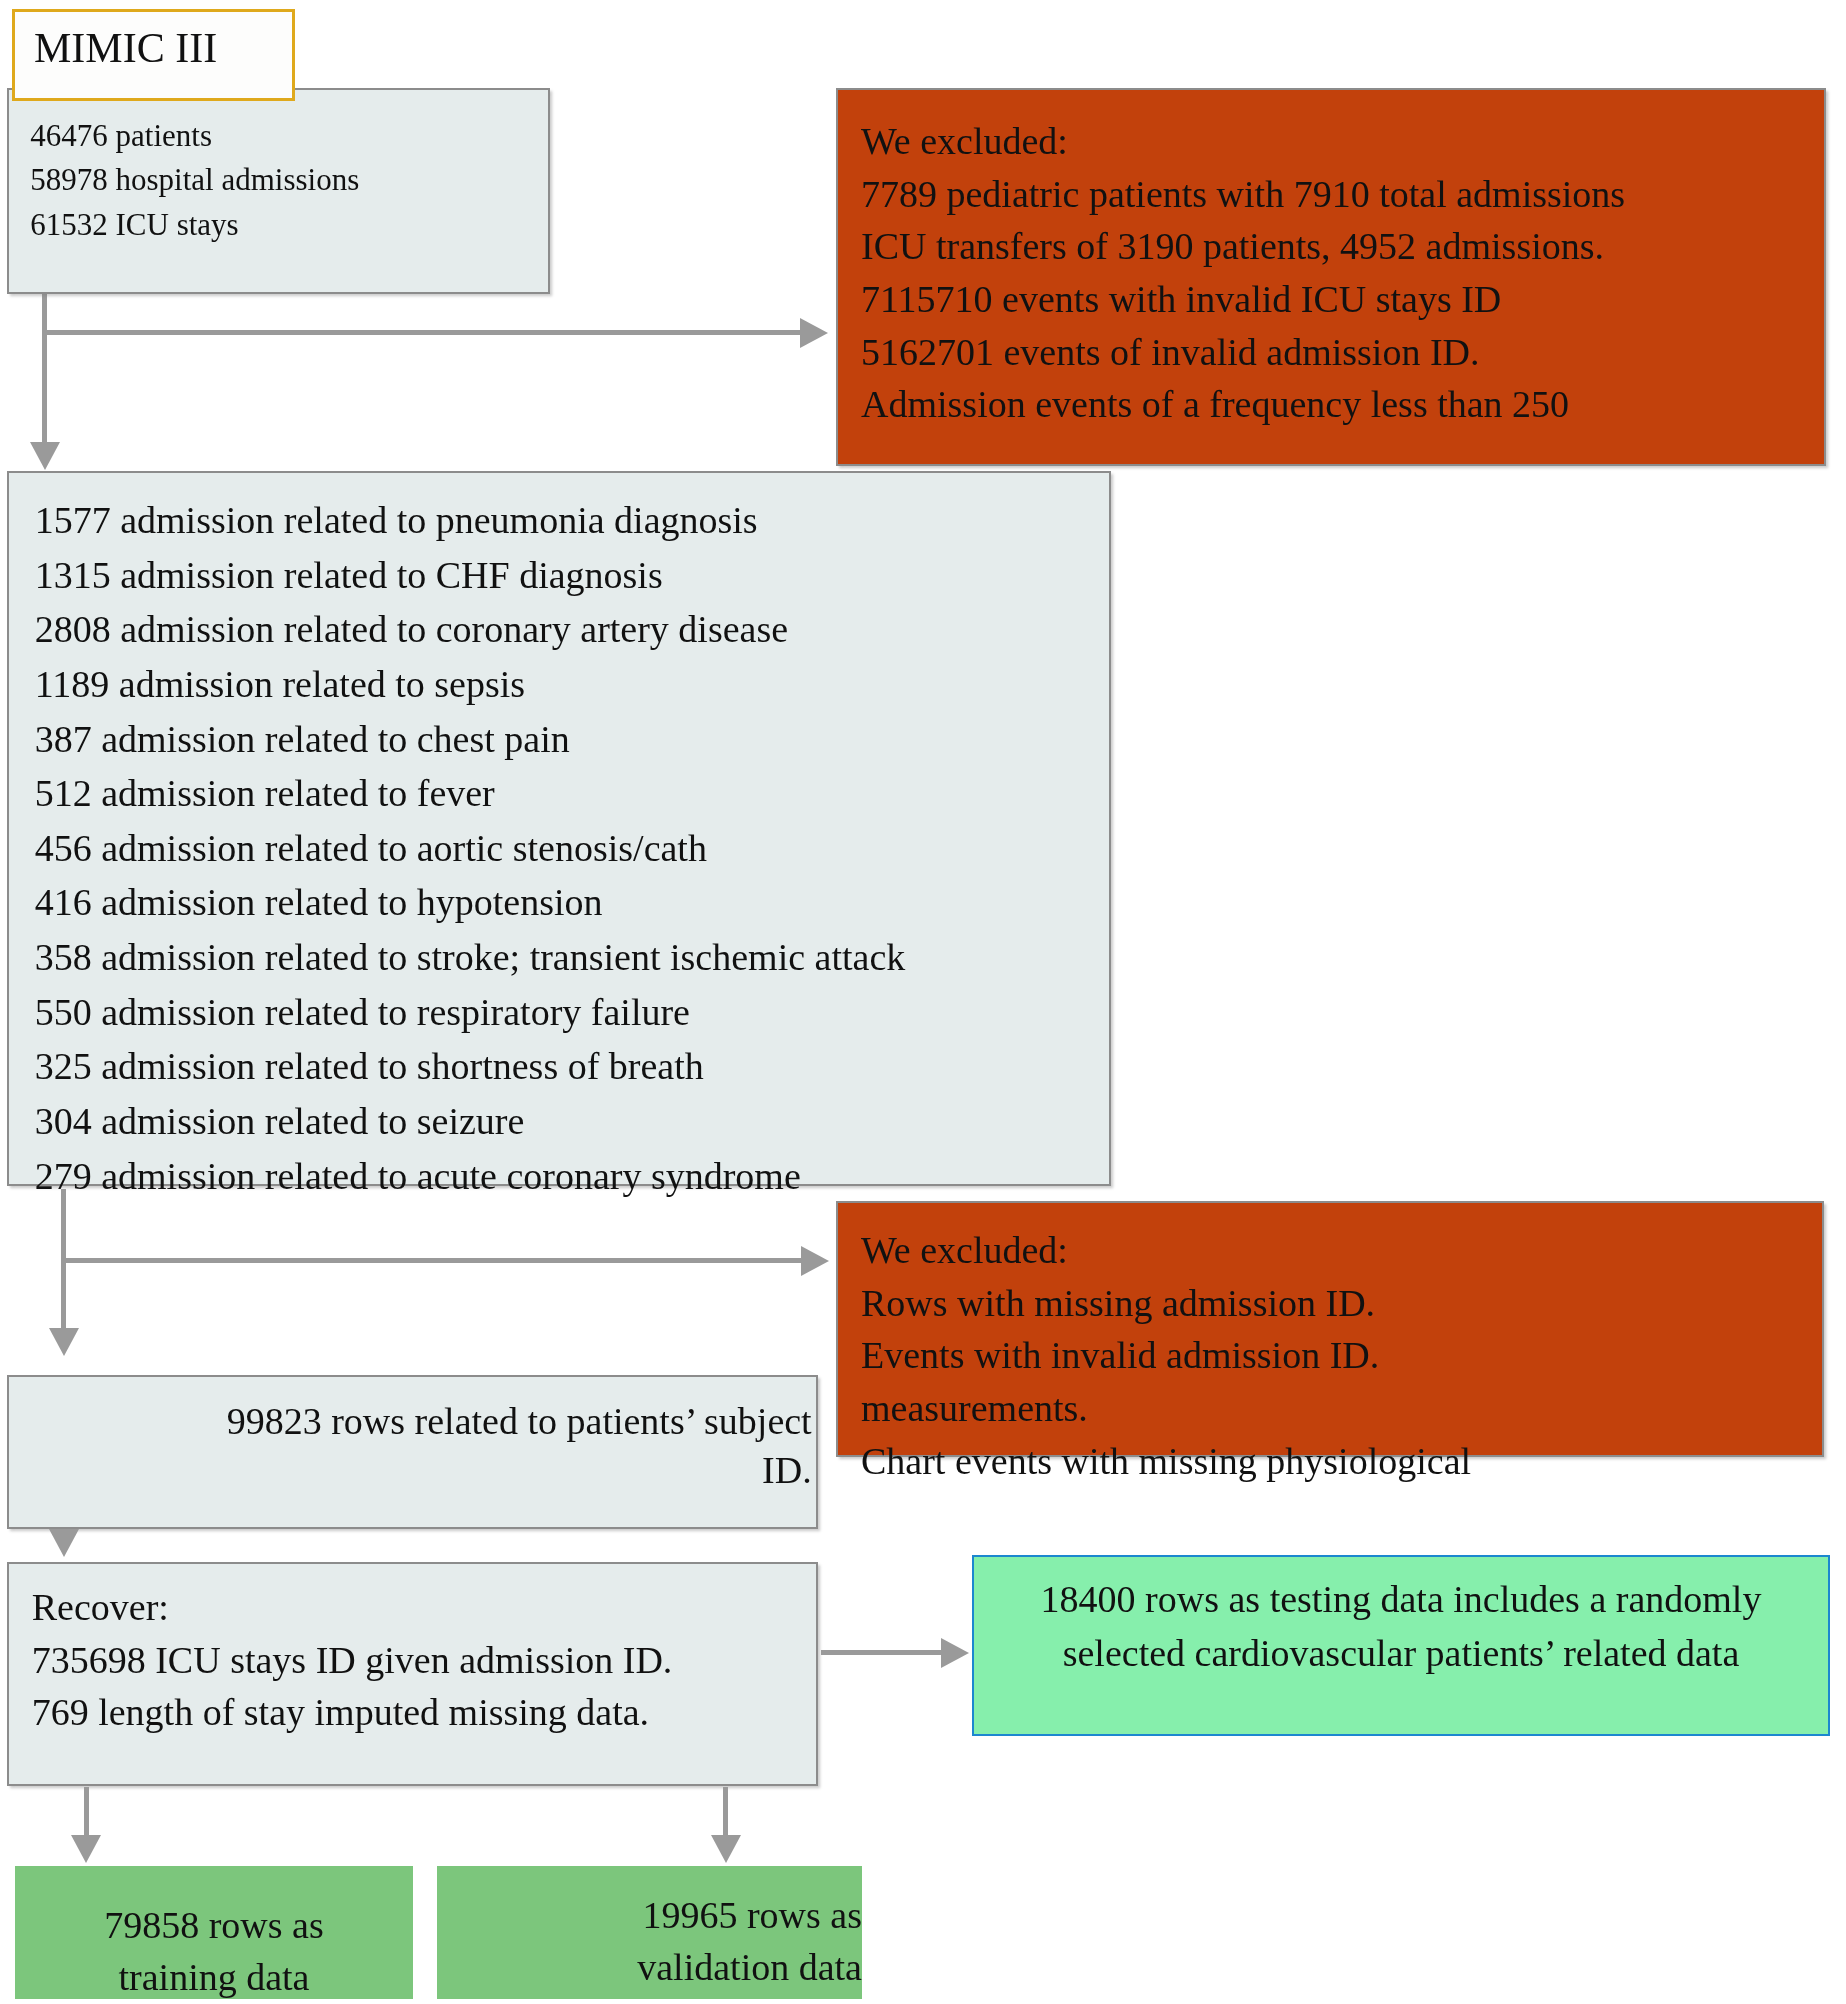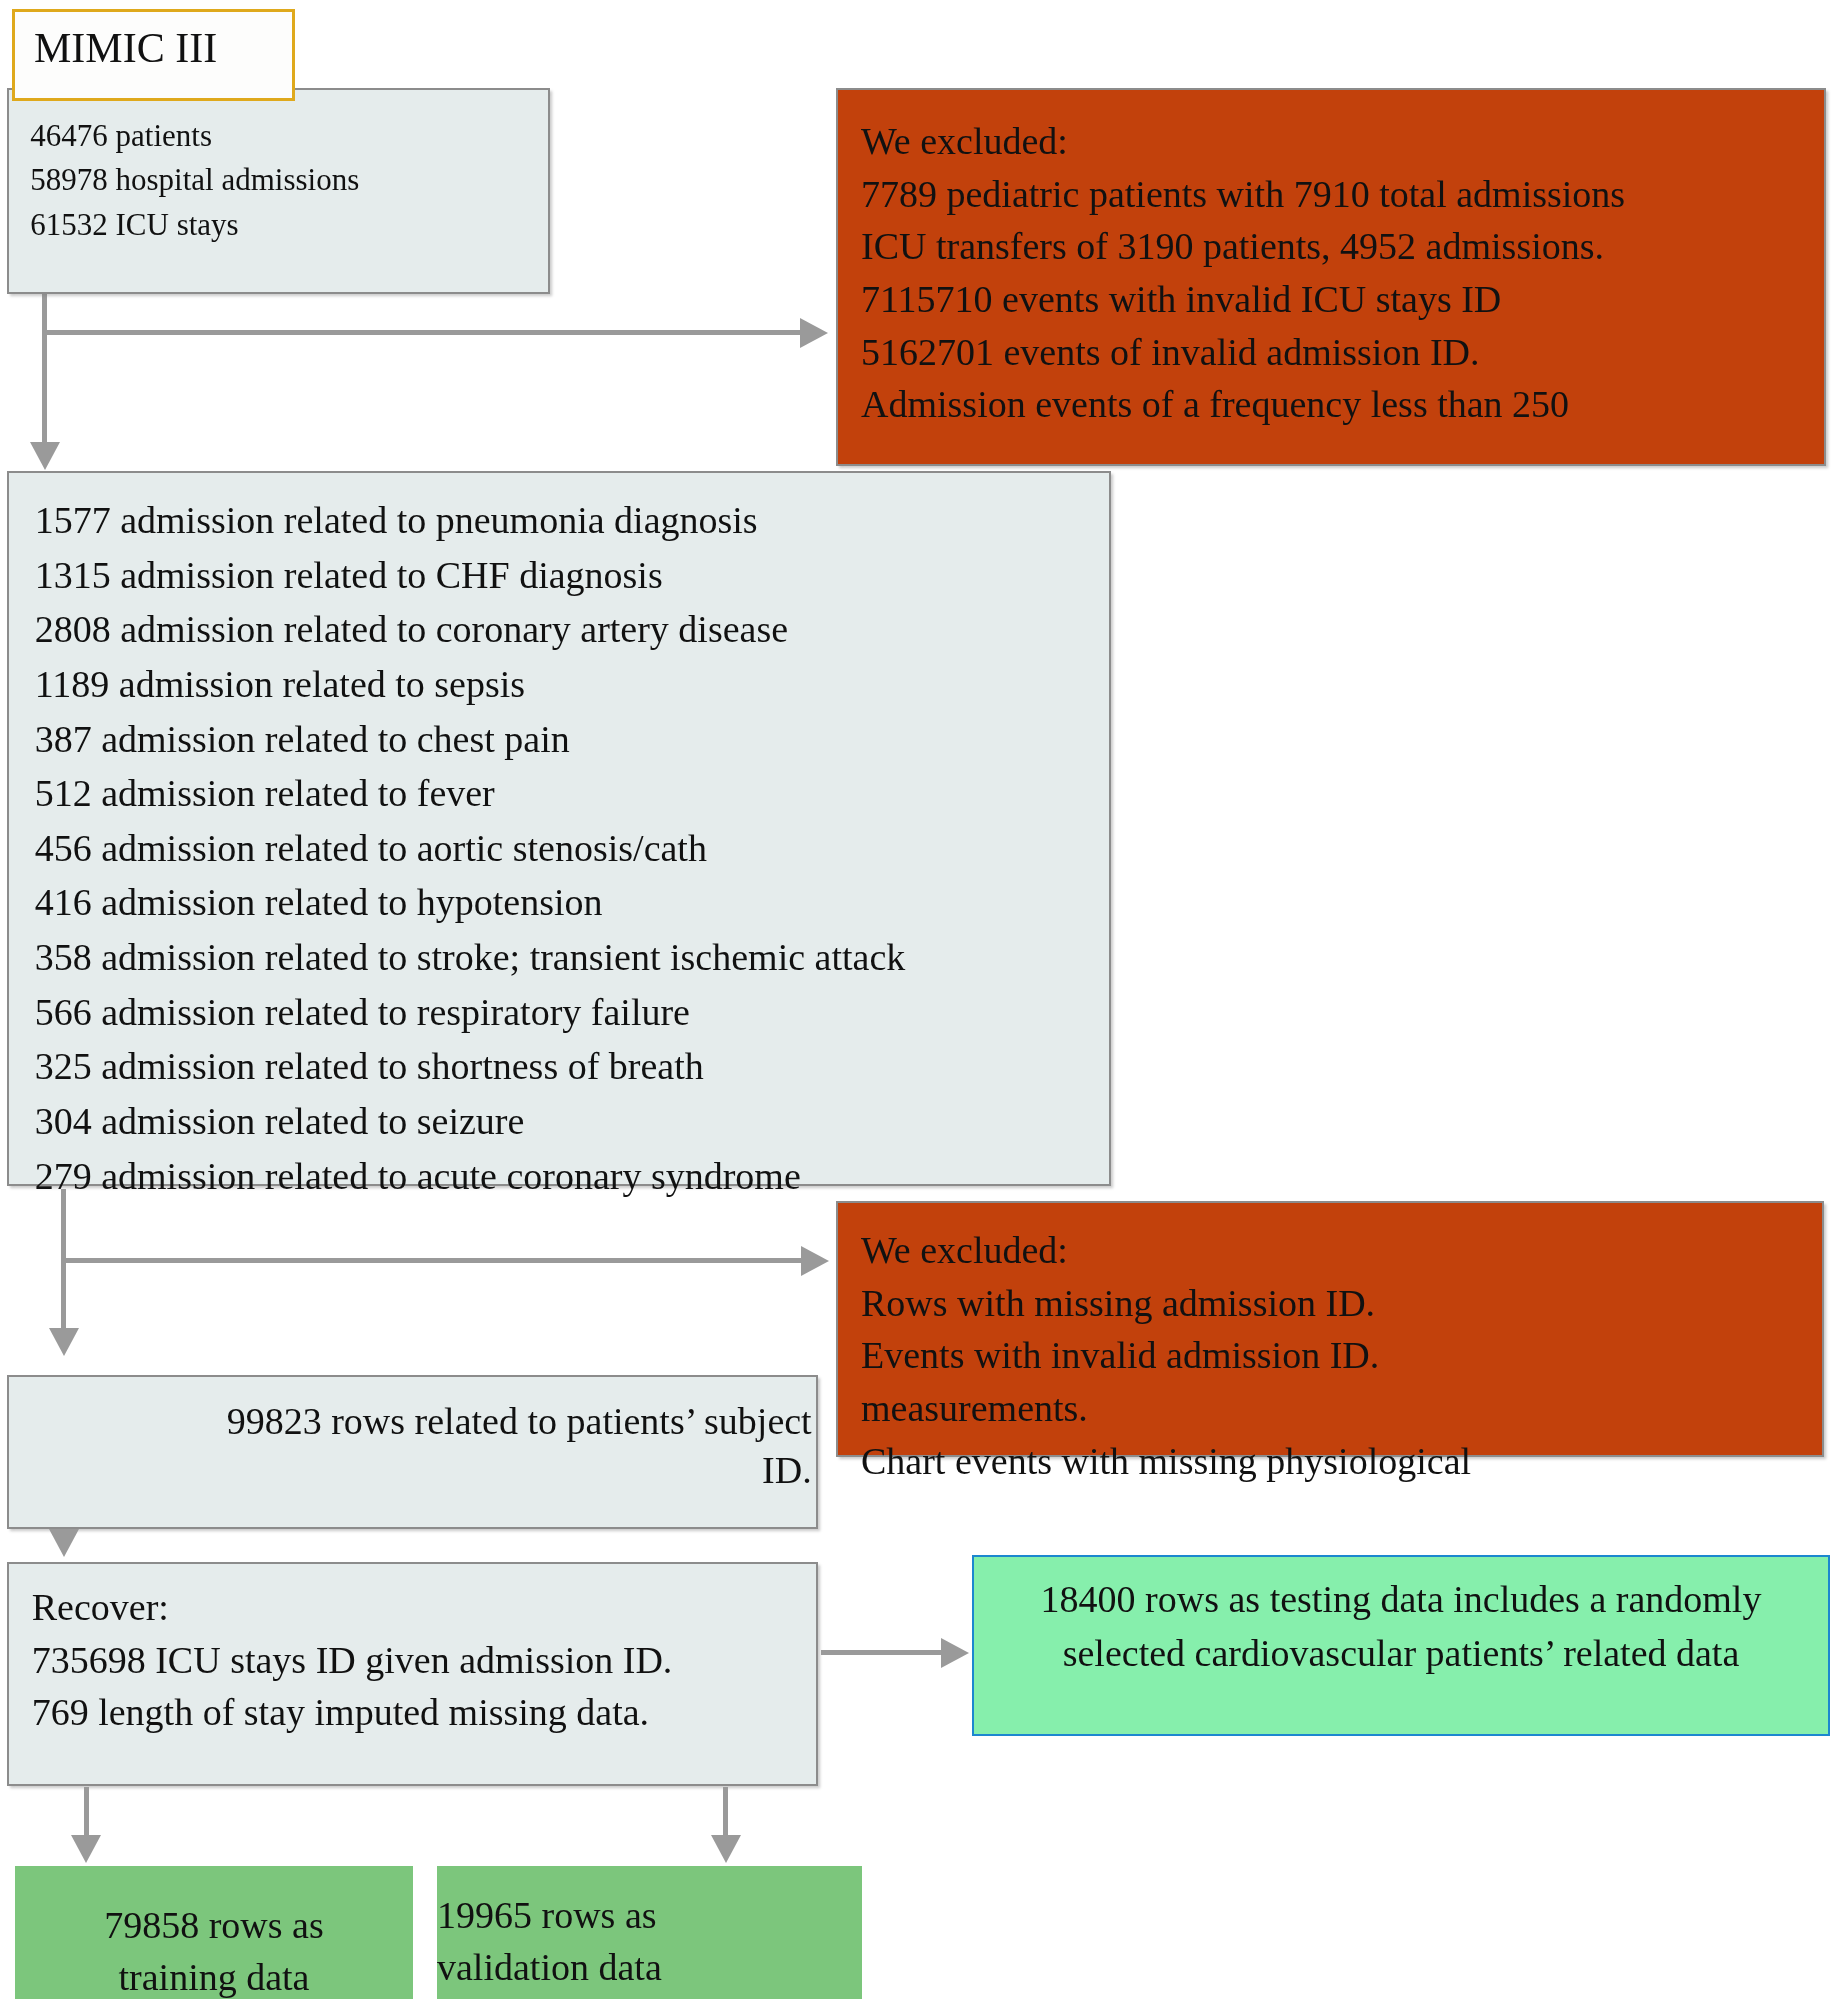--- a/index.html
+++ b/index.html
@@ -159,21 +159,21 @@
     line-height: 1.38;
   }
 
   #validation-data-box {
     left: 437px;
     top: 1866px;
     width: 425px;
     height: 133px;
     padding-top: 23px;
     font-size: 38px;
-    text-align: left;
+    text-align: right;
     line-height: 1.38;
   }
 
   
   .conn {
     position: absolute;
     background: #9a9a9a;
   }
   .conn-v { width: 4.7px; }
   .conn-h { height: 4.7px; }
@@ -227,21 +227,21 @@
   <div class="box box-shadowed fill-paleblue" id="diagnosis-box">
     <span class="line">1577 admission related to pneumonia diagnosis</span>
     <span class="line">1315 admission related to CHF diagnosis</span>
     <span class="line">2808 admission related to coronary artery disease</span>
     <span class="line">1189 admission related to sepsis</span>
     <span class="line">387 admission related to chest pain</span>
     <span class="line">512 admission related to fever</span>
     <span class="line">456 admission related to aortic stenosis/cath</span>
     <span class="line">416 admission related to hypotension</span>
     <span class="line">358 admission related to stroke; transient ischemic attack</span>
-    <span class="line">566 admission related to respiratory failure</span>
+    <span class="line">550 admission related to respiratory failure</span>
     <span class="line">325 admission related to shortness of breath</span>
     <span class="line">304 admission related to seizure</span>
     <span class="line">279 admission related to acute coronary syndrome</span>
   </div>
 
   <div class="conn conn-v" style="left:61px; top:1189px; height:147px;"></div>
   <div class="arrowhead arrow-down" style="left:49px; top:1328px;"></div>
 
   <div class="conn conn-h" style="left:61px; top:1258px; width:742px;"></div>
   <div class="arrowhead arrow-right" style="left:801px; top:1246px;"></div>

